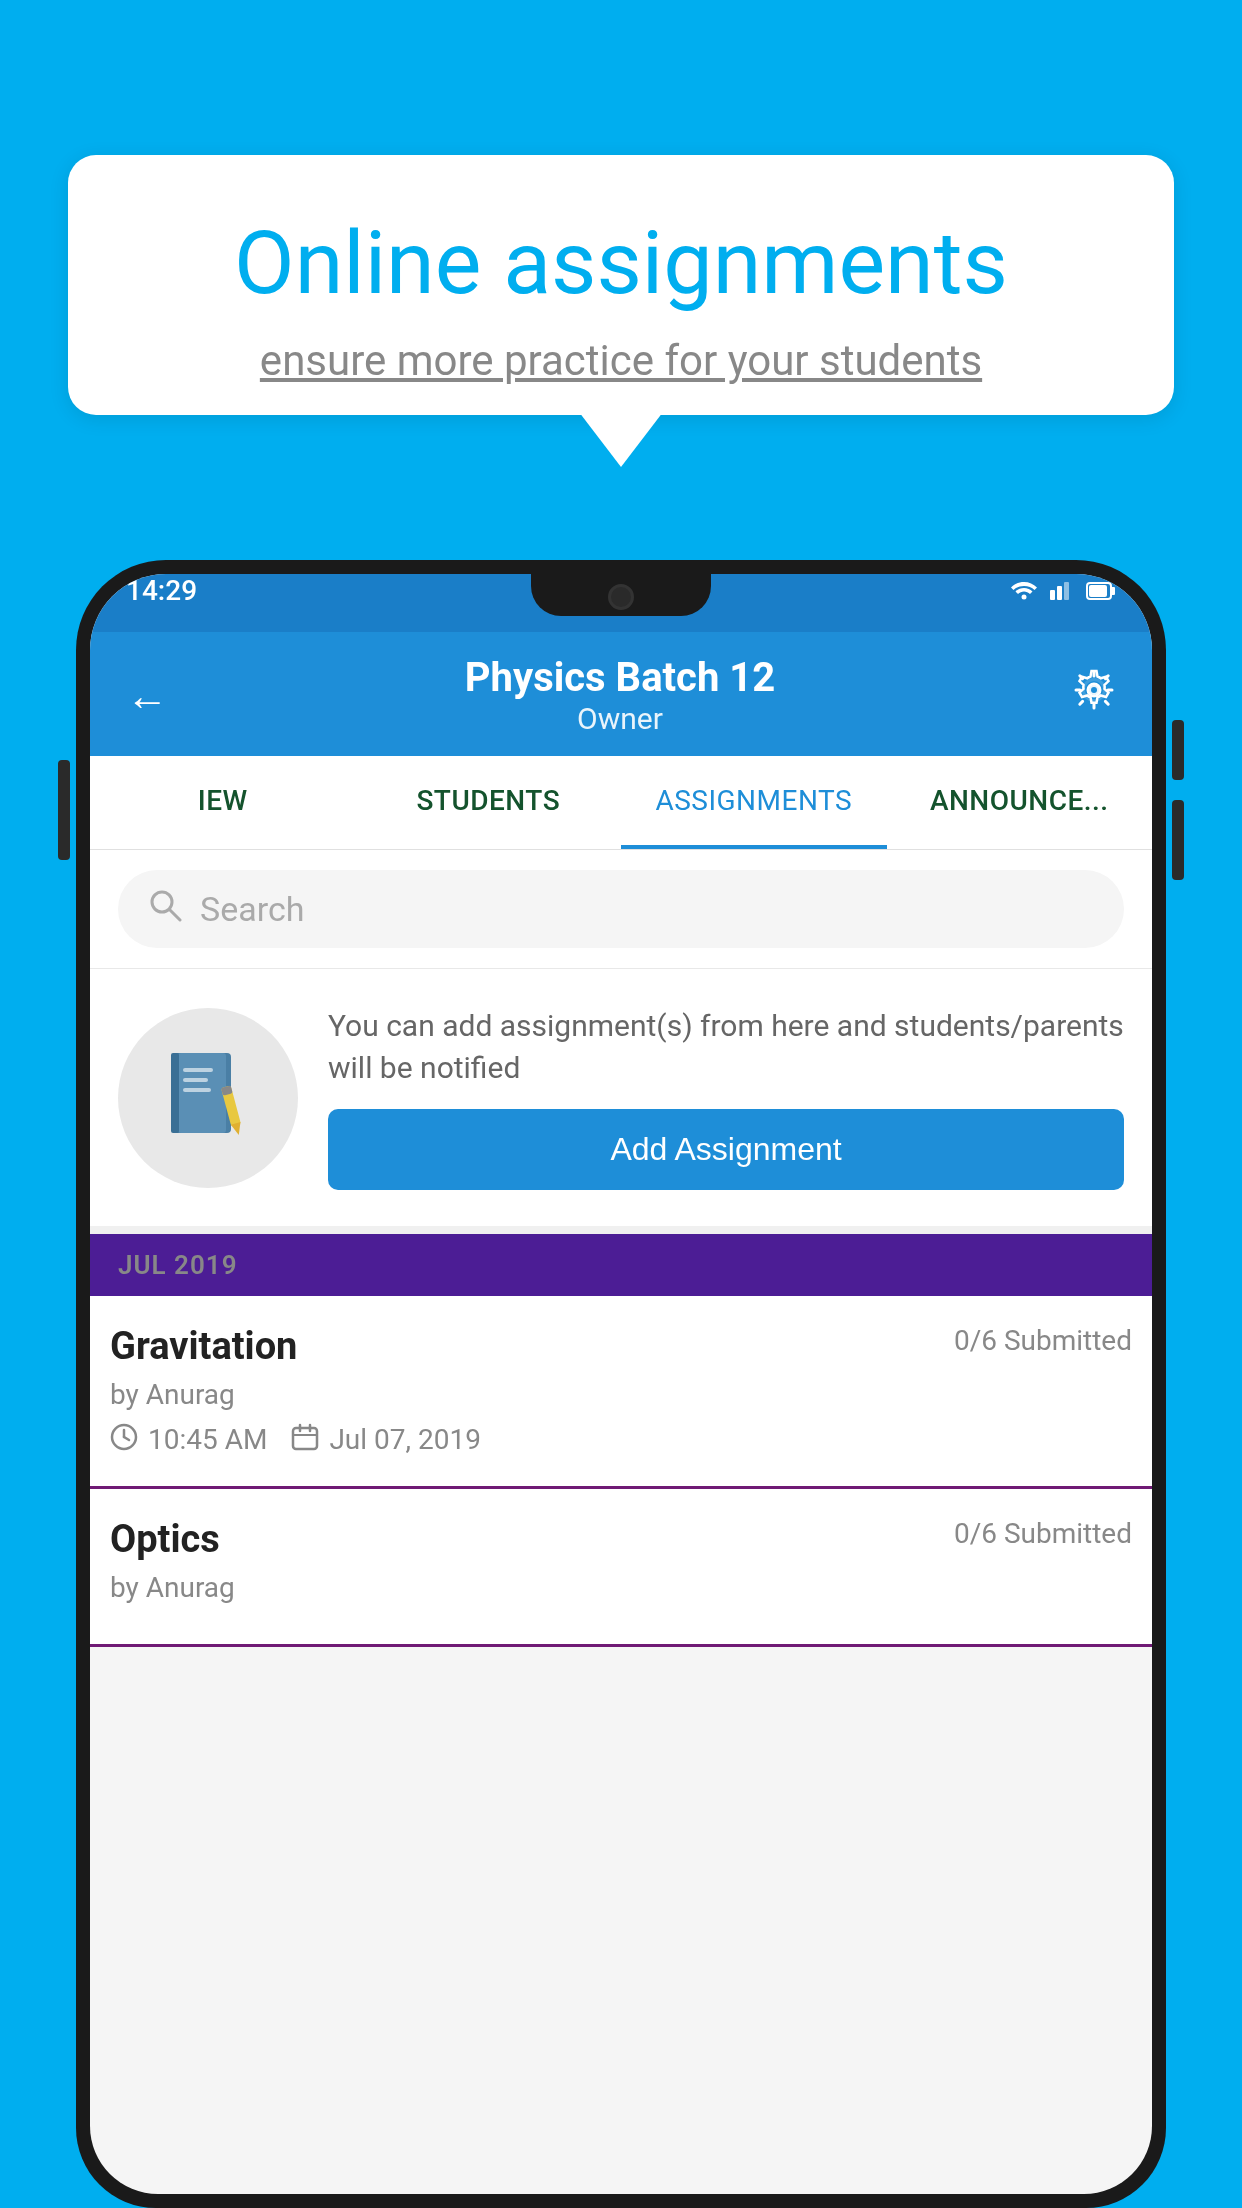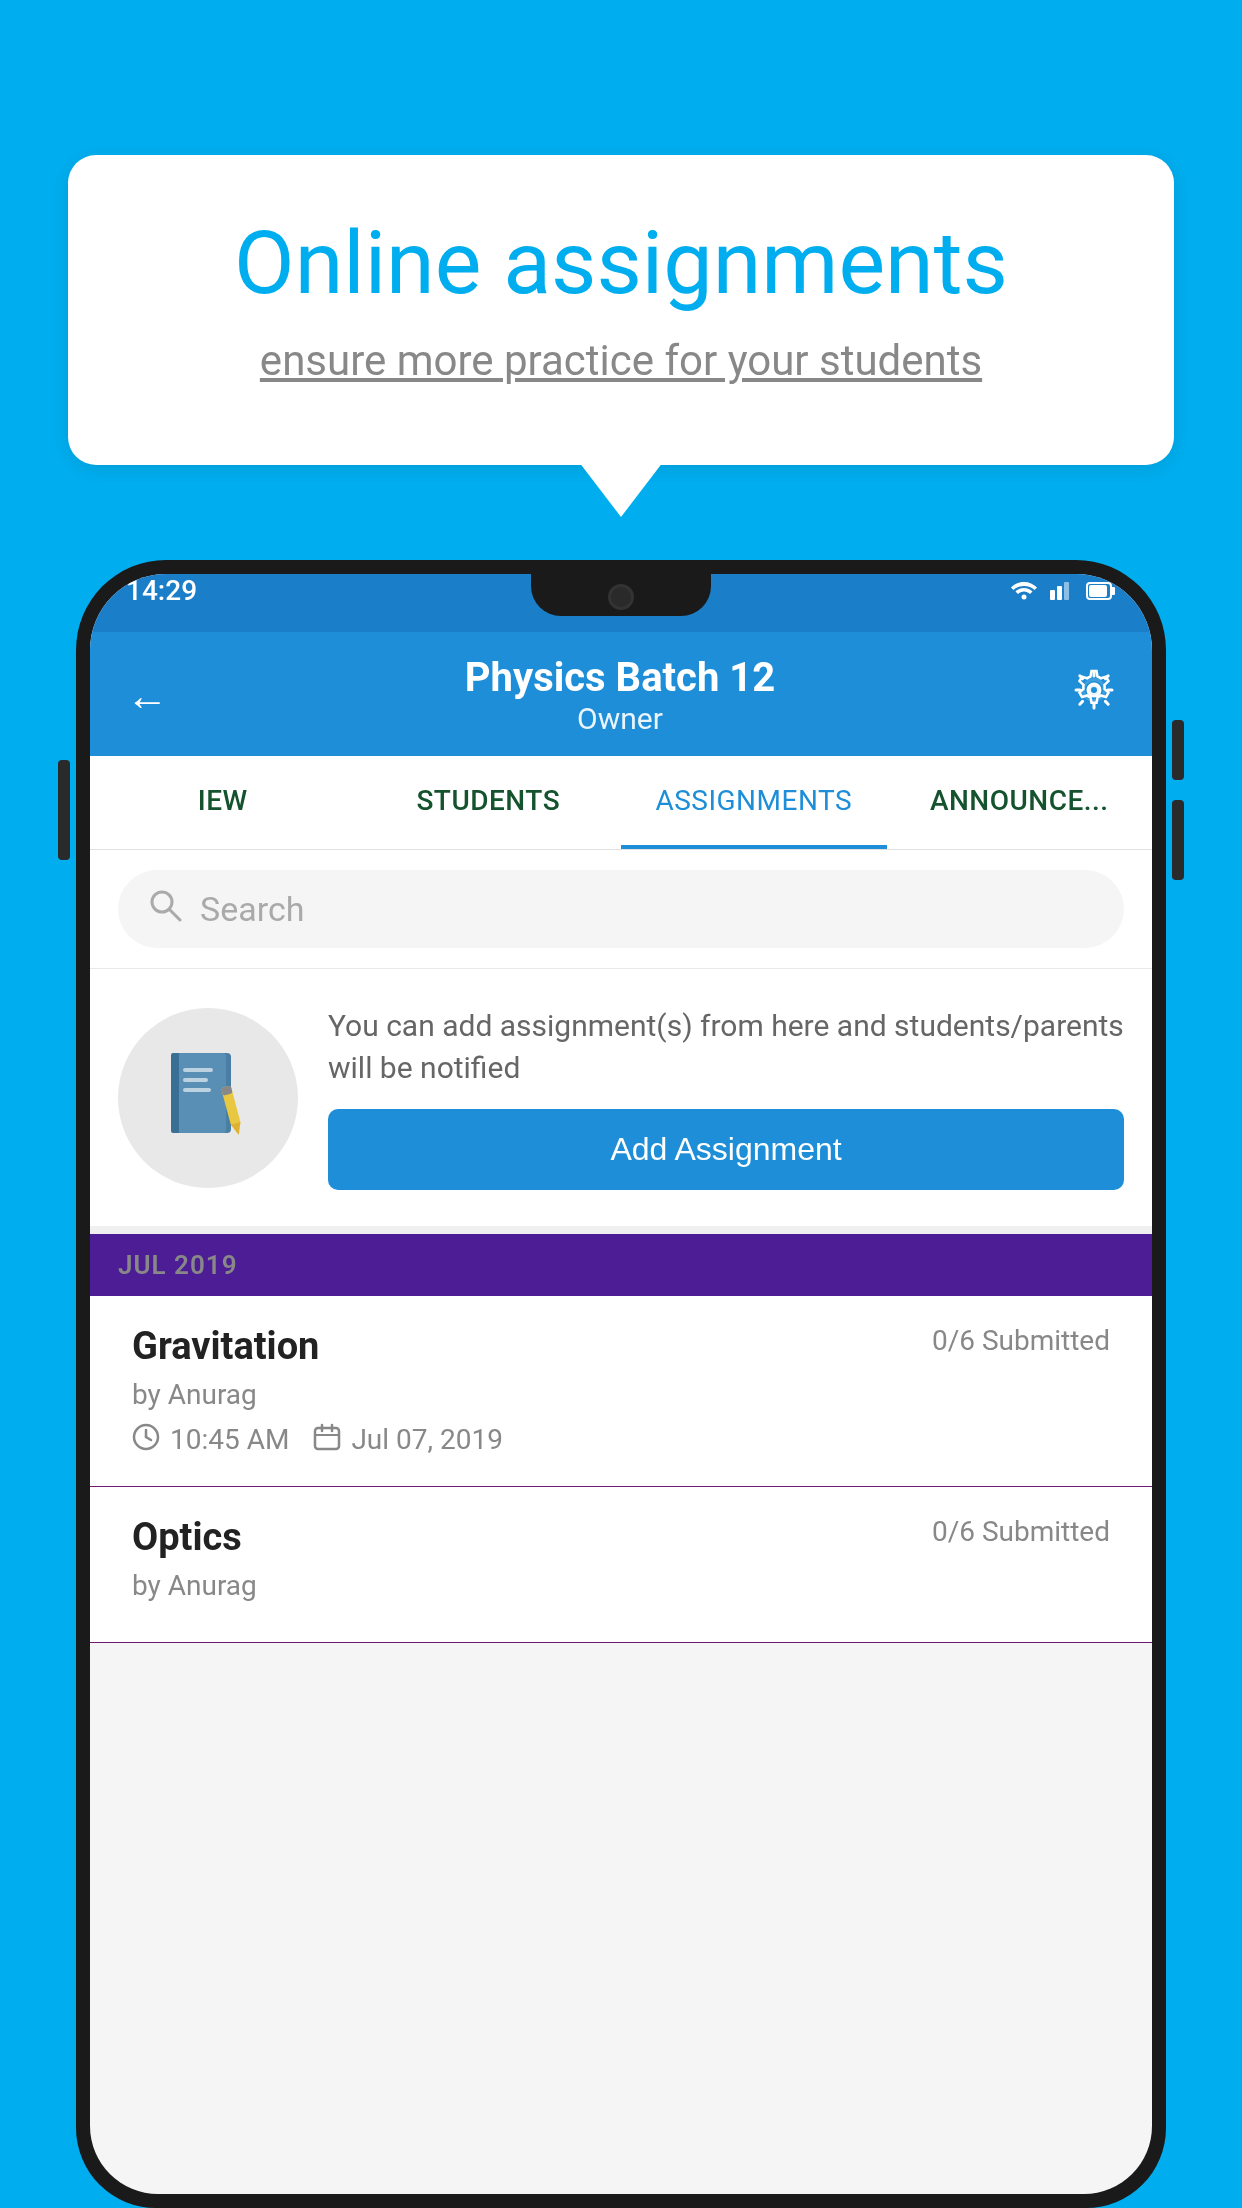--- a/index.html
+++ b/index.html
@@ -17,21 +17,21 @@
     .speech-bubble-container {
       position: absolute;
       top: 155px;
       left: 68px;
       right: 68px;
     }
 
     .speech-bubble {
       background: white;
       border-radius: 28px;
-      padding: 60px 70px 80px 70px;
+      padding: 60px 70px 30px 70px;
       position: relative;
       box-shadow: 0 4px 20px rgba(0,0,0,0.1);
     }
 
     .speech-bubble::after {
       content: '';
       position: absolute;
       bottom: -52px;
       left: 50%;
       transform: translateX(-50%);
@@ -269,22 +269,22 @@
       padding: 16px 28px;
       font-size: 26px;
       font-weight: 600;
       color: #888;
       letter-spacing: 1px;
     }
 
     
     .assignment-item {
       background: white;
-      padding: 28px 42px;
-      border-bottom: 1px solid #701a75;
+      padding: 28px 20px;
+      border-bottom: 3px solid #701a75;
     }
 
     .assignment-header {
       display: flex;
       justify-content: space-between;
       align-items: flex-start;
       margin-bottom: 10px;
     }
 
     .assignment-title {

